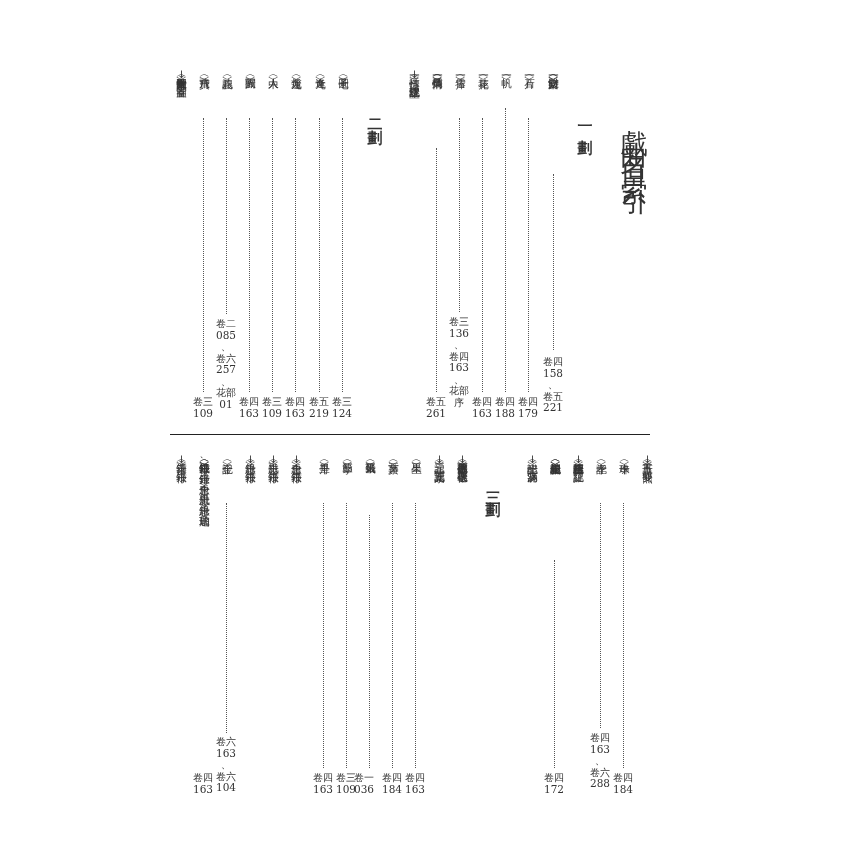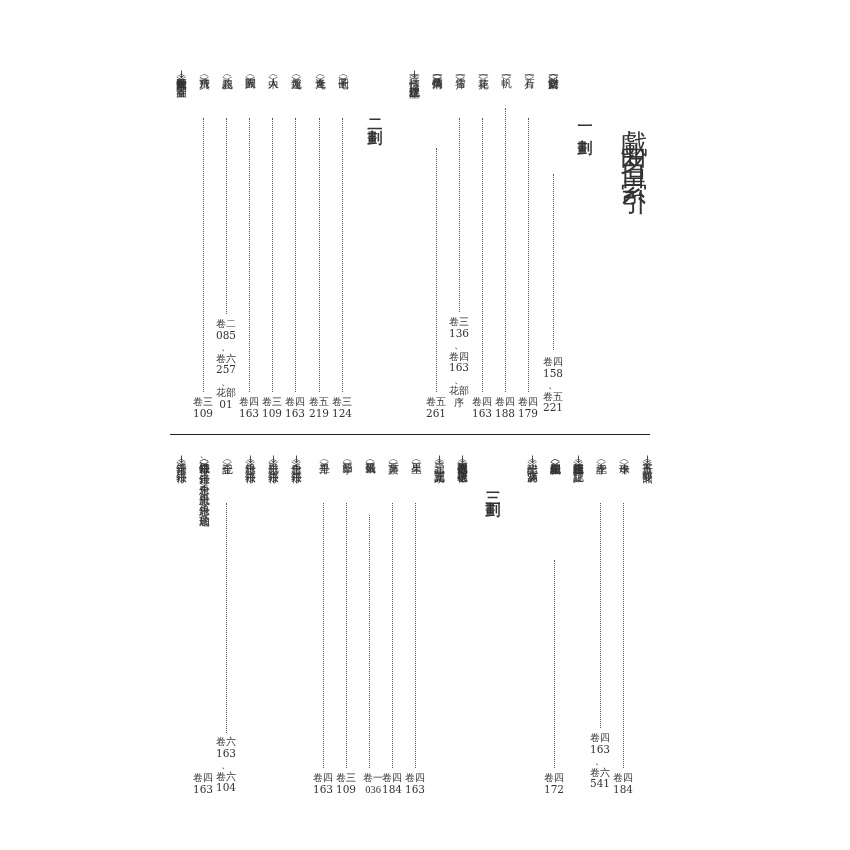--- a/index.html
+++ b/index.html
@@ -147,21 +147,21 @@
   <span>184</span>
 </div>
 
 <div class="col" style="left:591px;top:455px;">〈十孝記〉</div>
 <div class="leader" style="left:600px;top:503px;height:225px;"></div>
 <div class="ref" style="left:587px;top:732px;">
   <span class="juan">卷四</span>
   <span>163</span><br>
   <span>、</span>
   <span class="juan">卷六</span>
-  <span>541</span>
+  <span>288</span>
 </div>
 
 <div class="col" style="left:568px;top:455px;">〈十無端巧合紅蕖記〉→〈紅蕖記〉</div>
 
 <div class="col" style="left:545px;top:455px;">〈十義記〉〈韓朋十義記〉</div>
 <div class="leader" style="left:554px;top:560px;height:208px;"></div>
 <div class="ref" style="left:541px;top:772px;">
   <span class="juan">卷四</span>
   <span>172</span>
 </div>
@@ -181,21 +181,21 @@
 
 <div class="col" style="left:383px;top:455px;">〈三茅寶〉</div>
 <div class="leader" style="left:392px;top:503px;height:265px;"></div>
 <div class="ref" style="left:379px;top:772px;">
   <span class="juan">卷四</span>
   <span>184</span>
 </div>
 
 <div class="col" style="left:360px;top:455px;">〈三氣張飛〉</div>
 <div class="leader" style="left:369px;top:515px;height:253px;"></div>
-<div class="ref" style="left:360px;top:772px;font-family:Liberation Serif, serif;">
+<div class="ref" style="left:351px;top:772px;">
   <span class="juan">卷一</span>
   <span>036</span>
 </div>
 
 <div class="col" style="left:337px;top:455px;">〈三擊節〉</div>
 <div class="leader" style="left:346px;top:503px;height:265px;"></div>
 <div class="ref" style="left:333px;top:772px;">
   <span class="juan">卷三</span>
   <span>109</span>
 </div>

